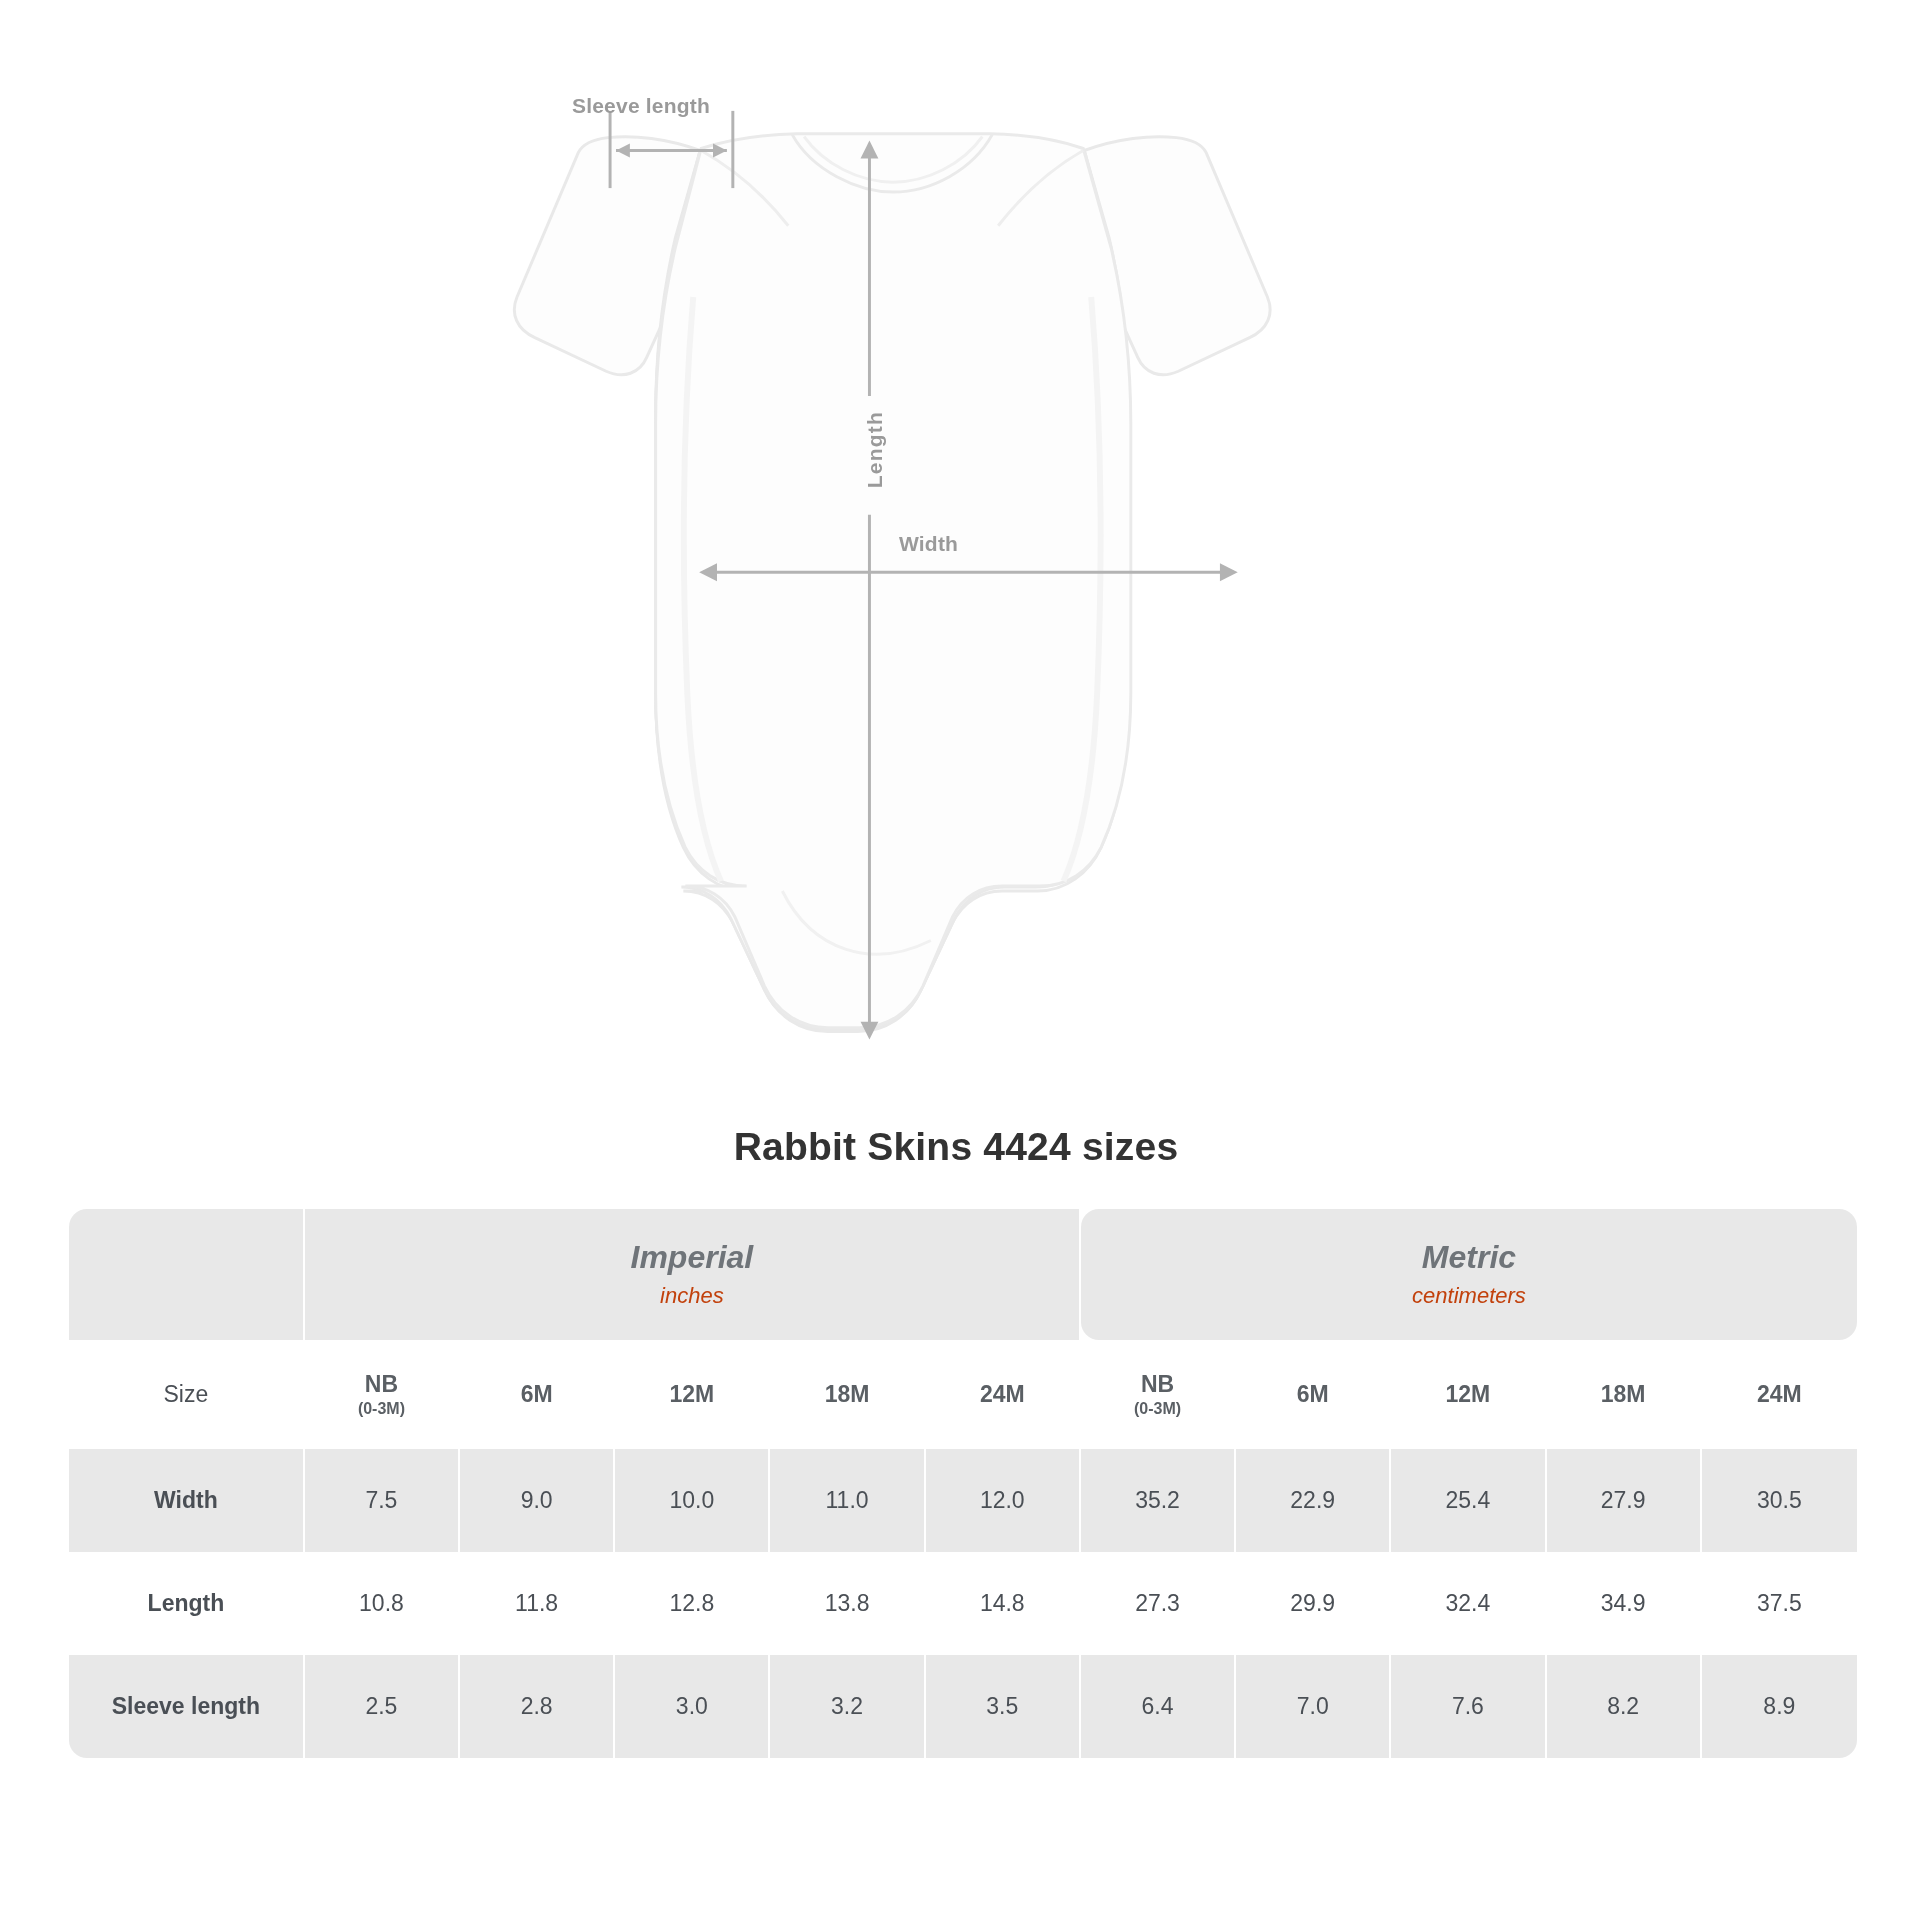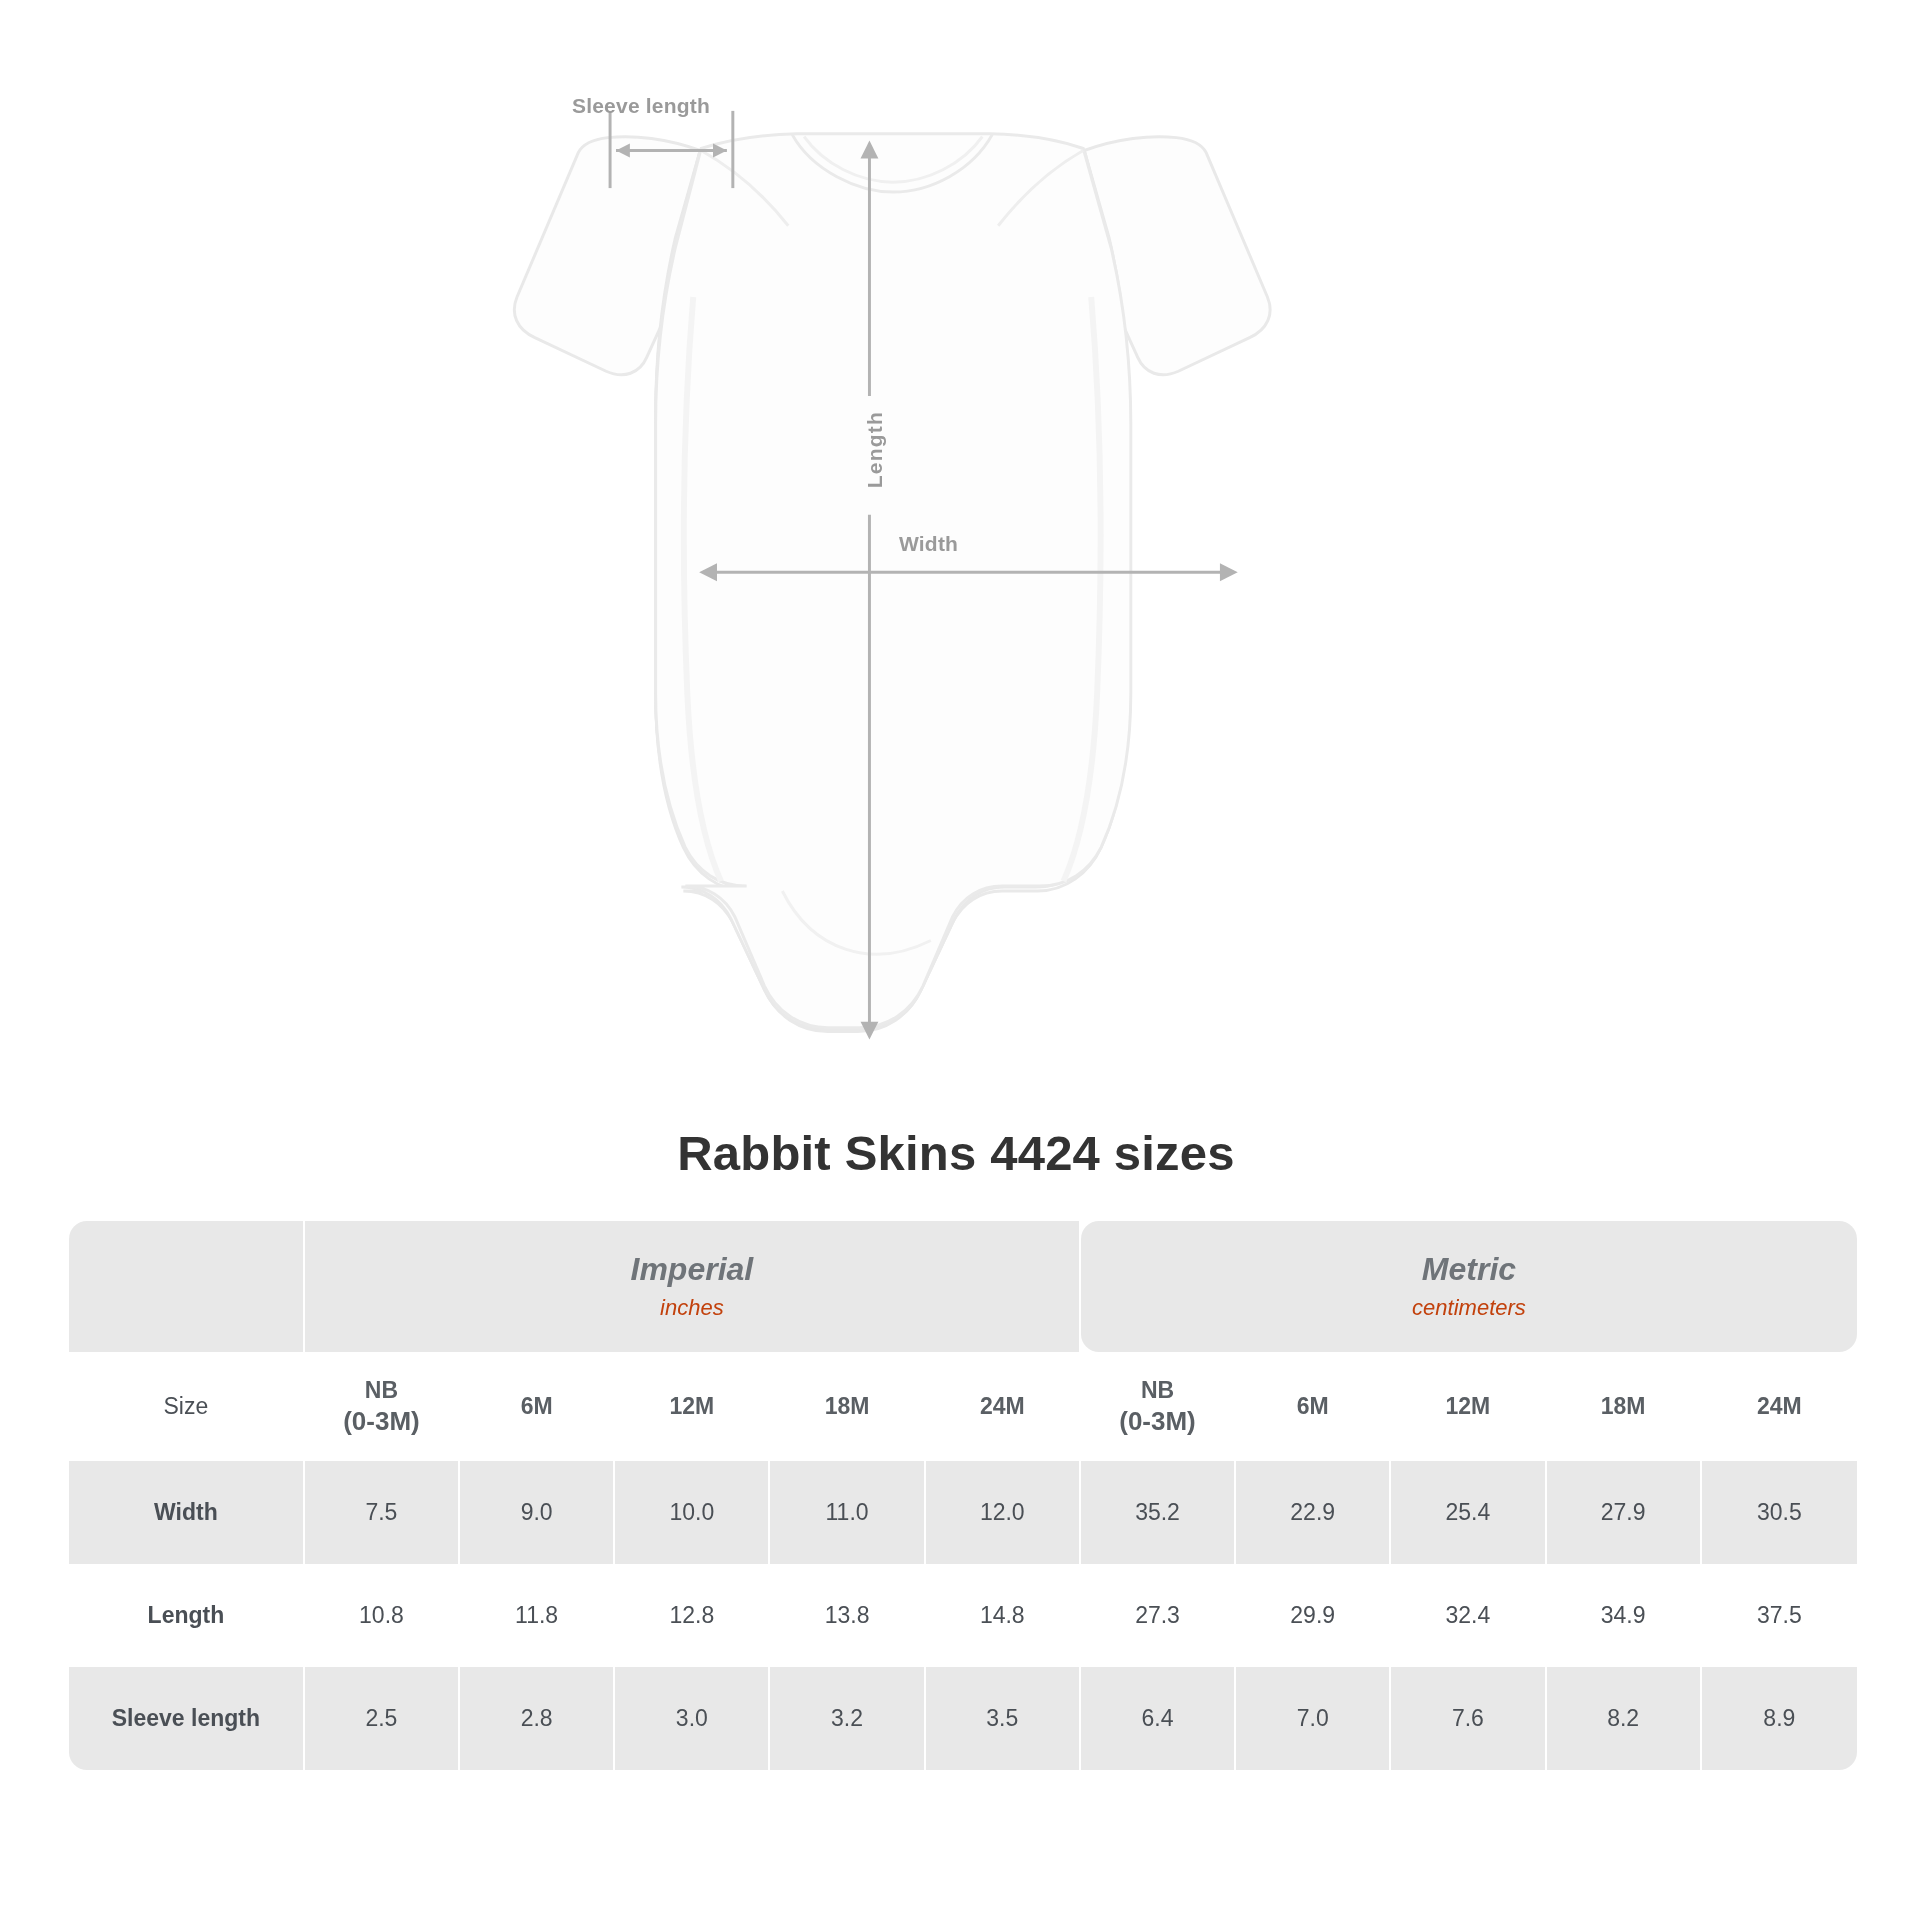--- a/index.html
+++ b/index.html
@@ -40,21 +40,21 @@
     transform: rotate(180deg);
     letter-spacing: 1.2px;
   }
 
   
   .titles {
     text-align: center;
     margin-top: 36px;
   }
   .main-title {
-    font-size: 49px;
+    font-size: 39px;
     font-weight: bold;
     color: #333333;
     letter-spacing: 0.2px;
   }
   .subtitle {
     font-size: 23px;
     font-style: italic;
     color: #6f7479;
     margin-top: 22px;
   }
@@ -101,21 +101,21 @@
   .unit-sub {
     font-size: 22px;
     font-style: italic;
     color: #c2410c;
     margin-top: 8px;
   }
 
   tr.head-row td { height: 109px; background: #ffffff; font-weight: bold; color: #5a5f64; }
   tr.head-row td.rowlabel { font-weight: normal; color: #4a4f55; }
   .sz { font-weight: bold; font-size: 23px; color: #5a5f64; line-height: 1.25; }
-  .sz small { display: block; font-size: 26px; font-weight: bold; }
+  .sz small { display: block; font-size: 16px; font-weight: bold; }
 
   tr.data-row td { height: 103px; }
   tr.r-width td { background: #e8e8e8; }
   tr.r-length td { background: #ffffff; }
   tr.r-sleeve td { background: #e8e8e8; }
   tr.r-sleeve td.corner-left { border-bottom-left-radius: 18px; }
   tr.r-sleeve td.corner-right { border-bottom-right-radius: 18px; }
   td.rowlabel { font-weight: bold; color: #4a4f55; font-size: 24px; }
   td.value { color: #4a4f55; font-size: 24px; }
 </style>

